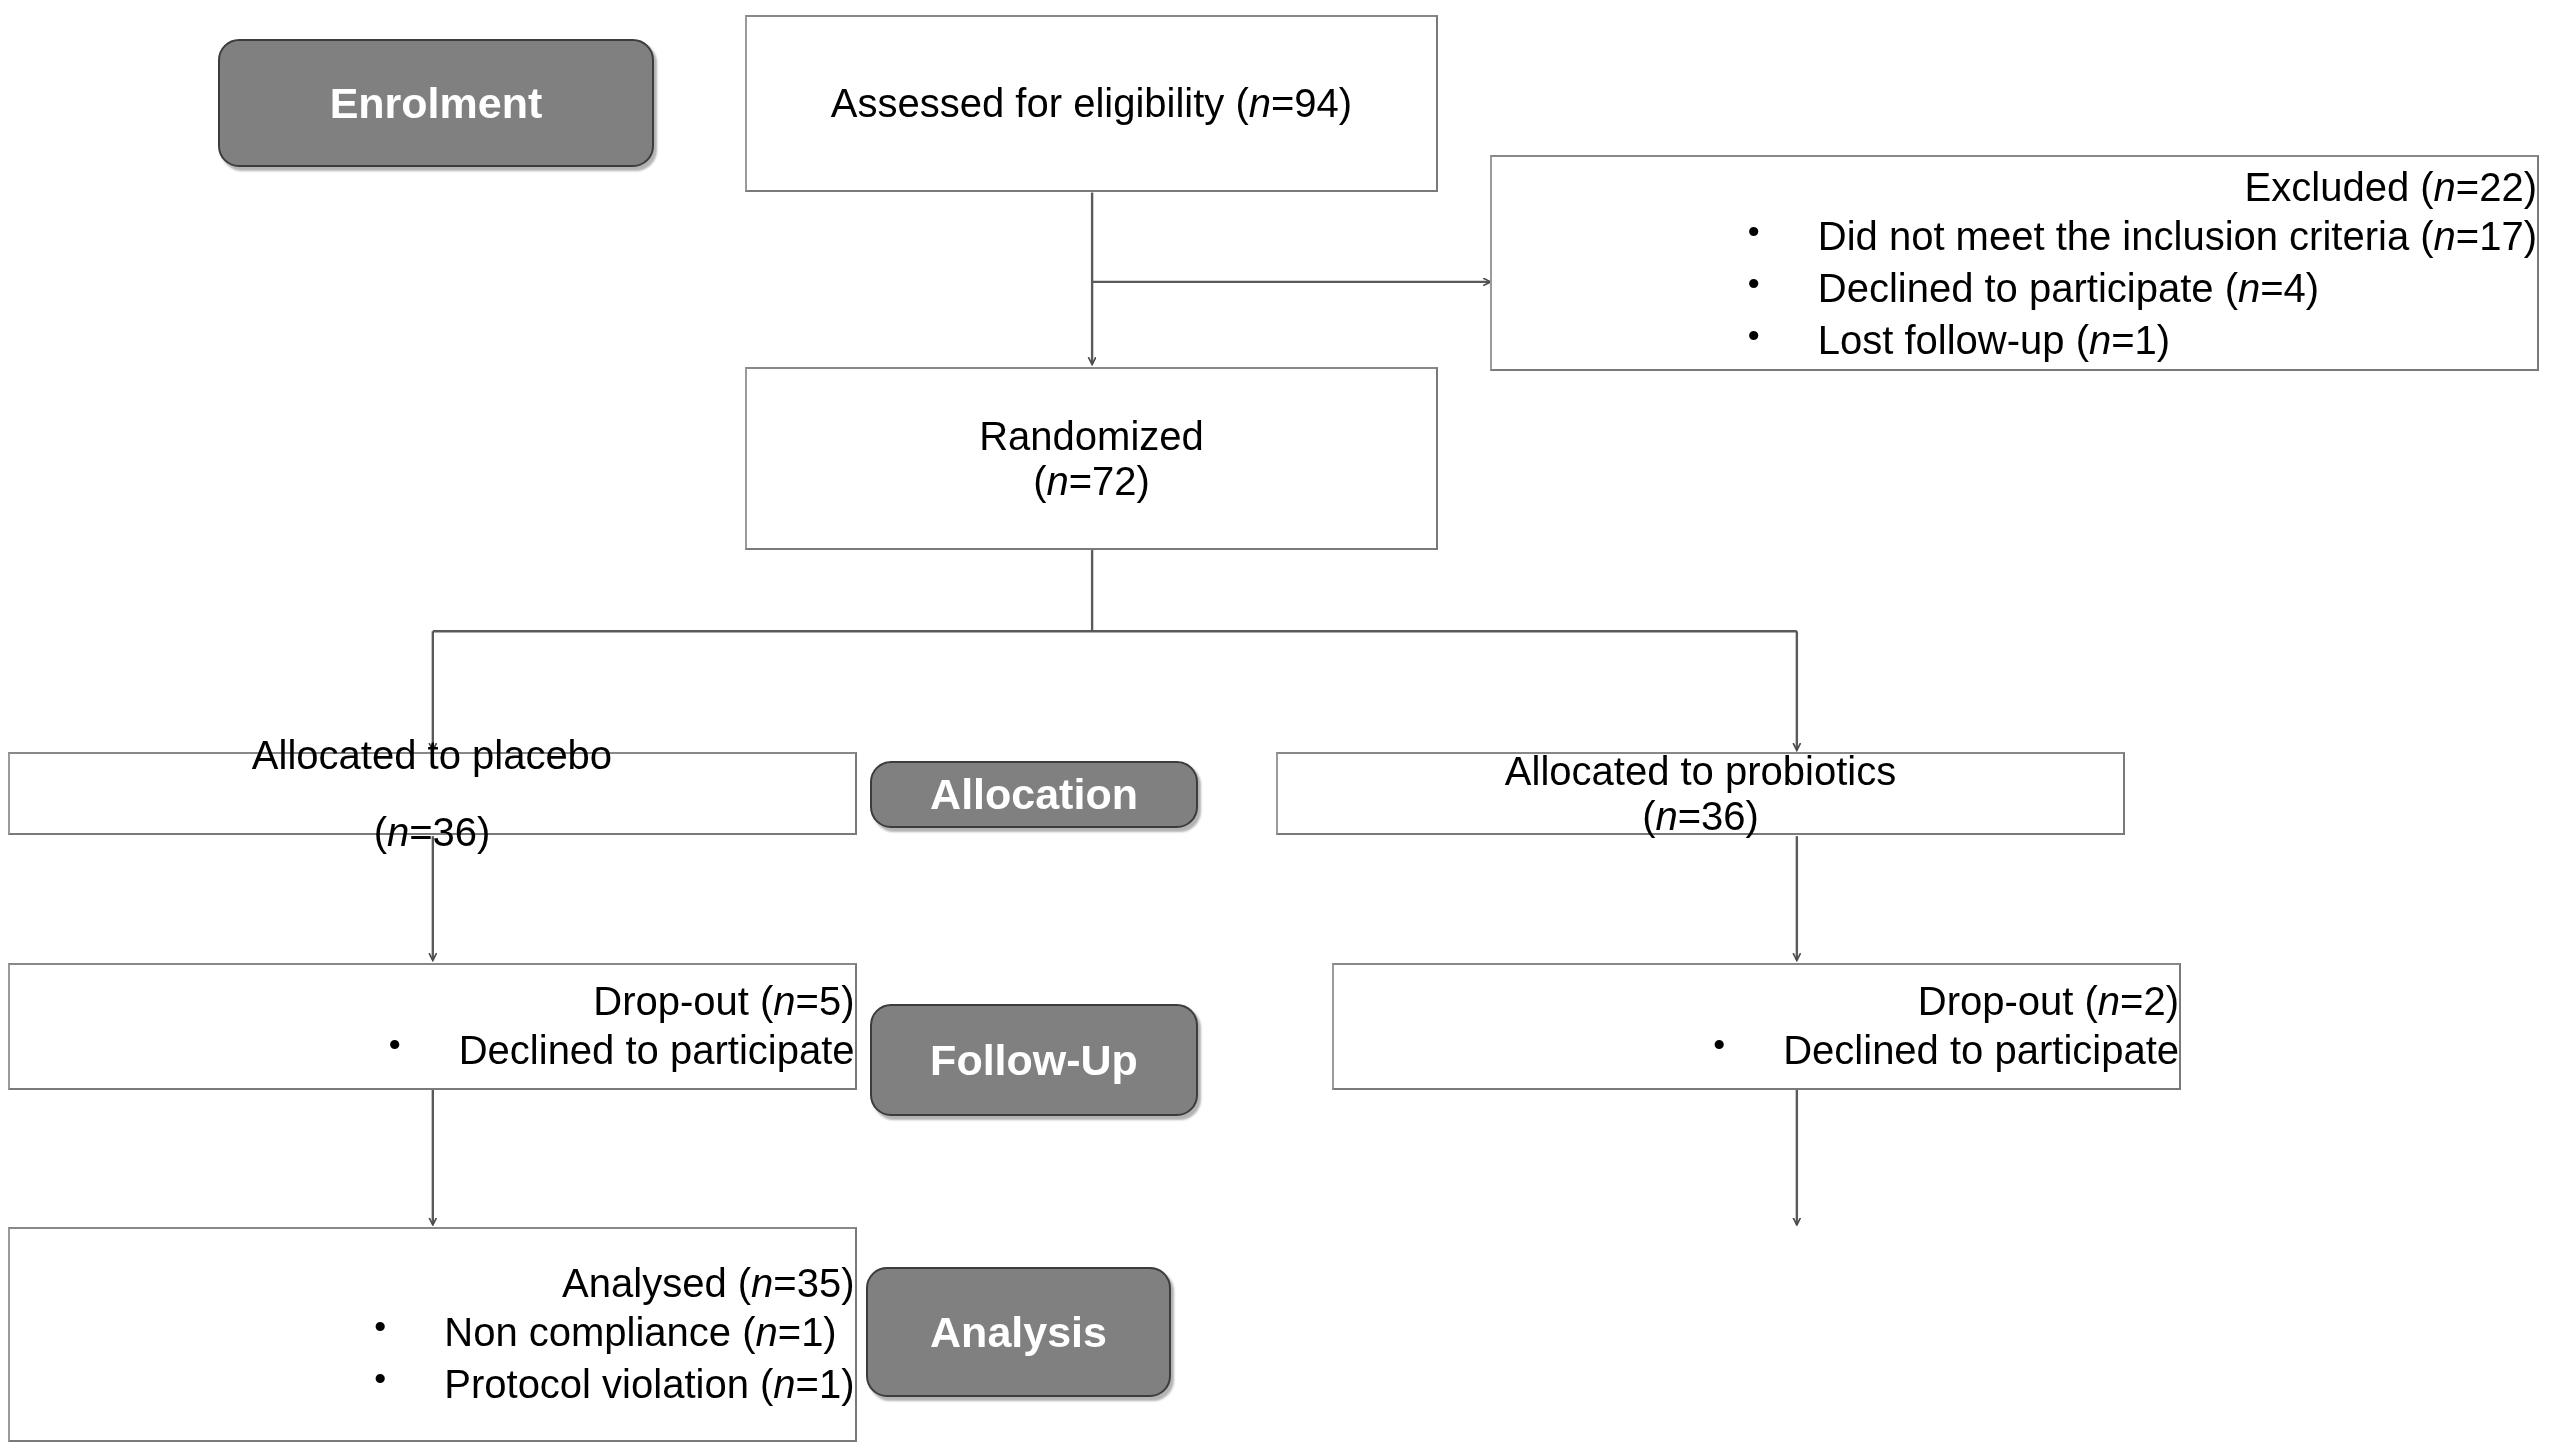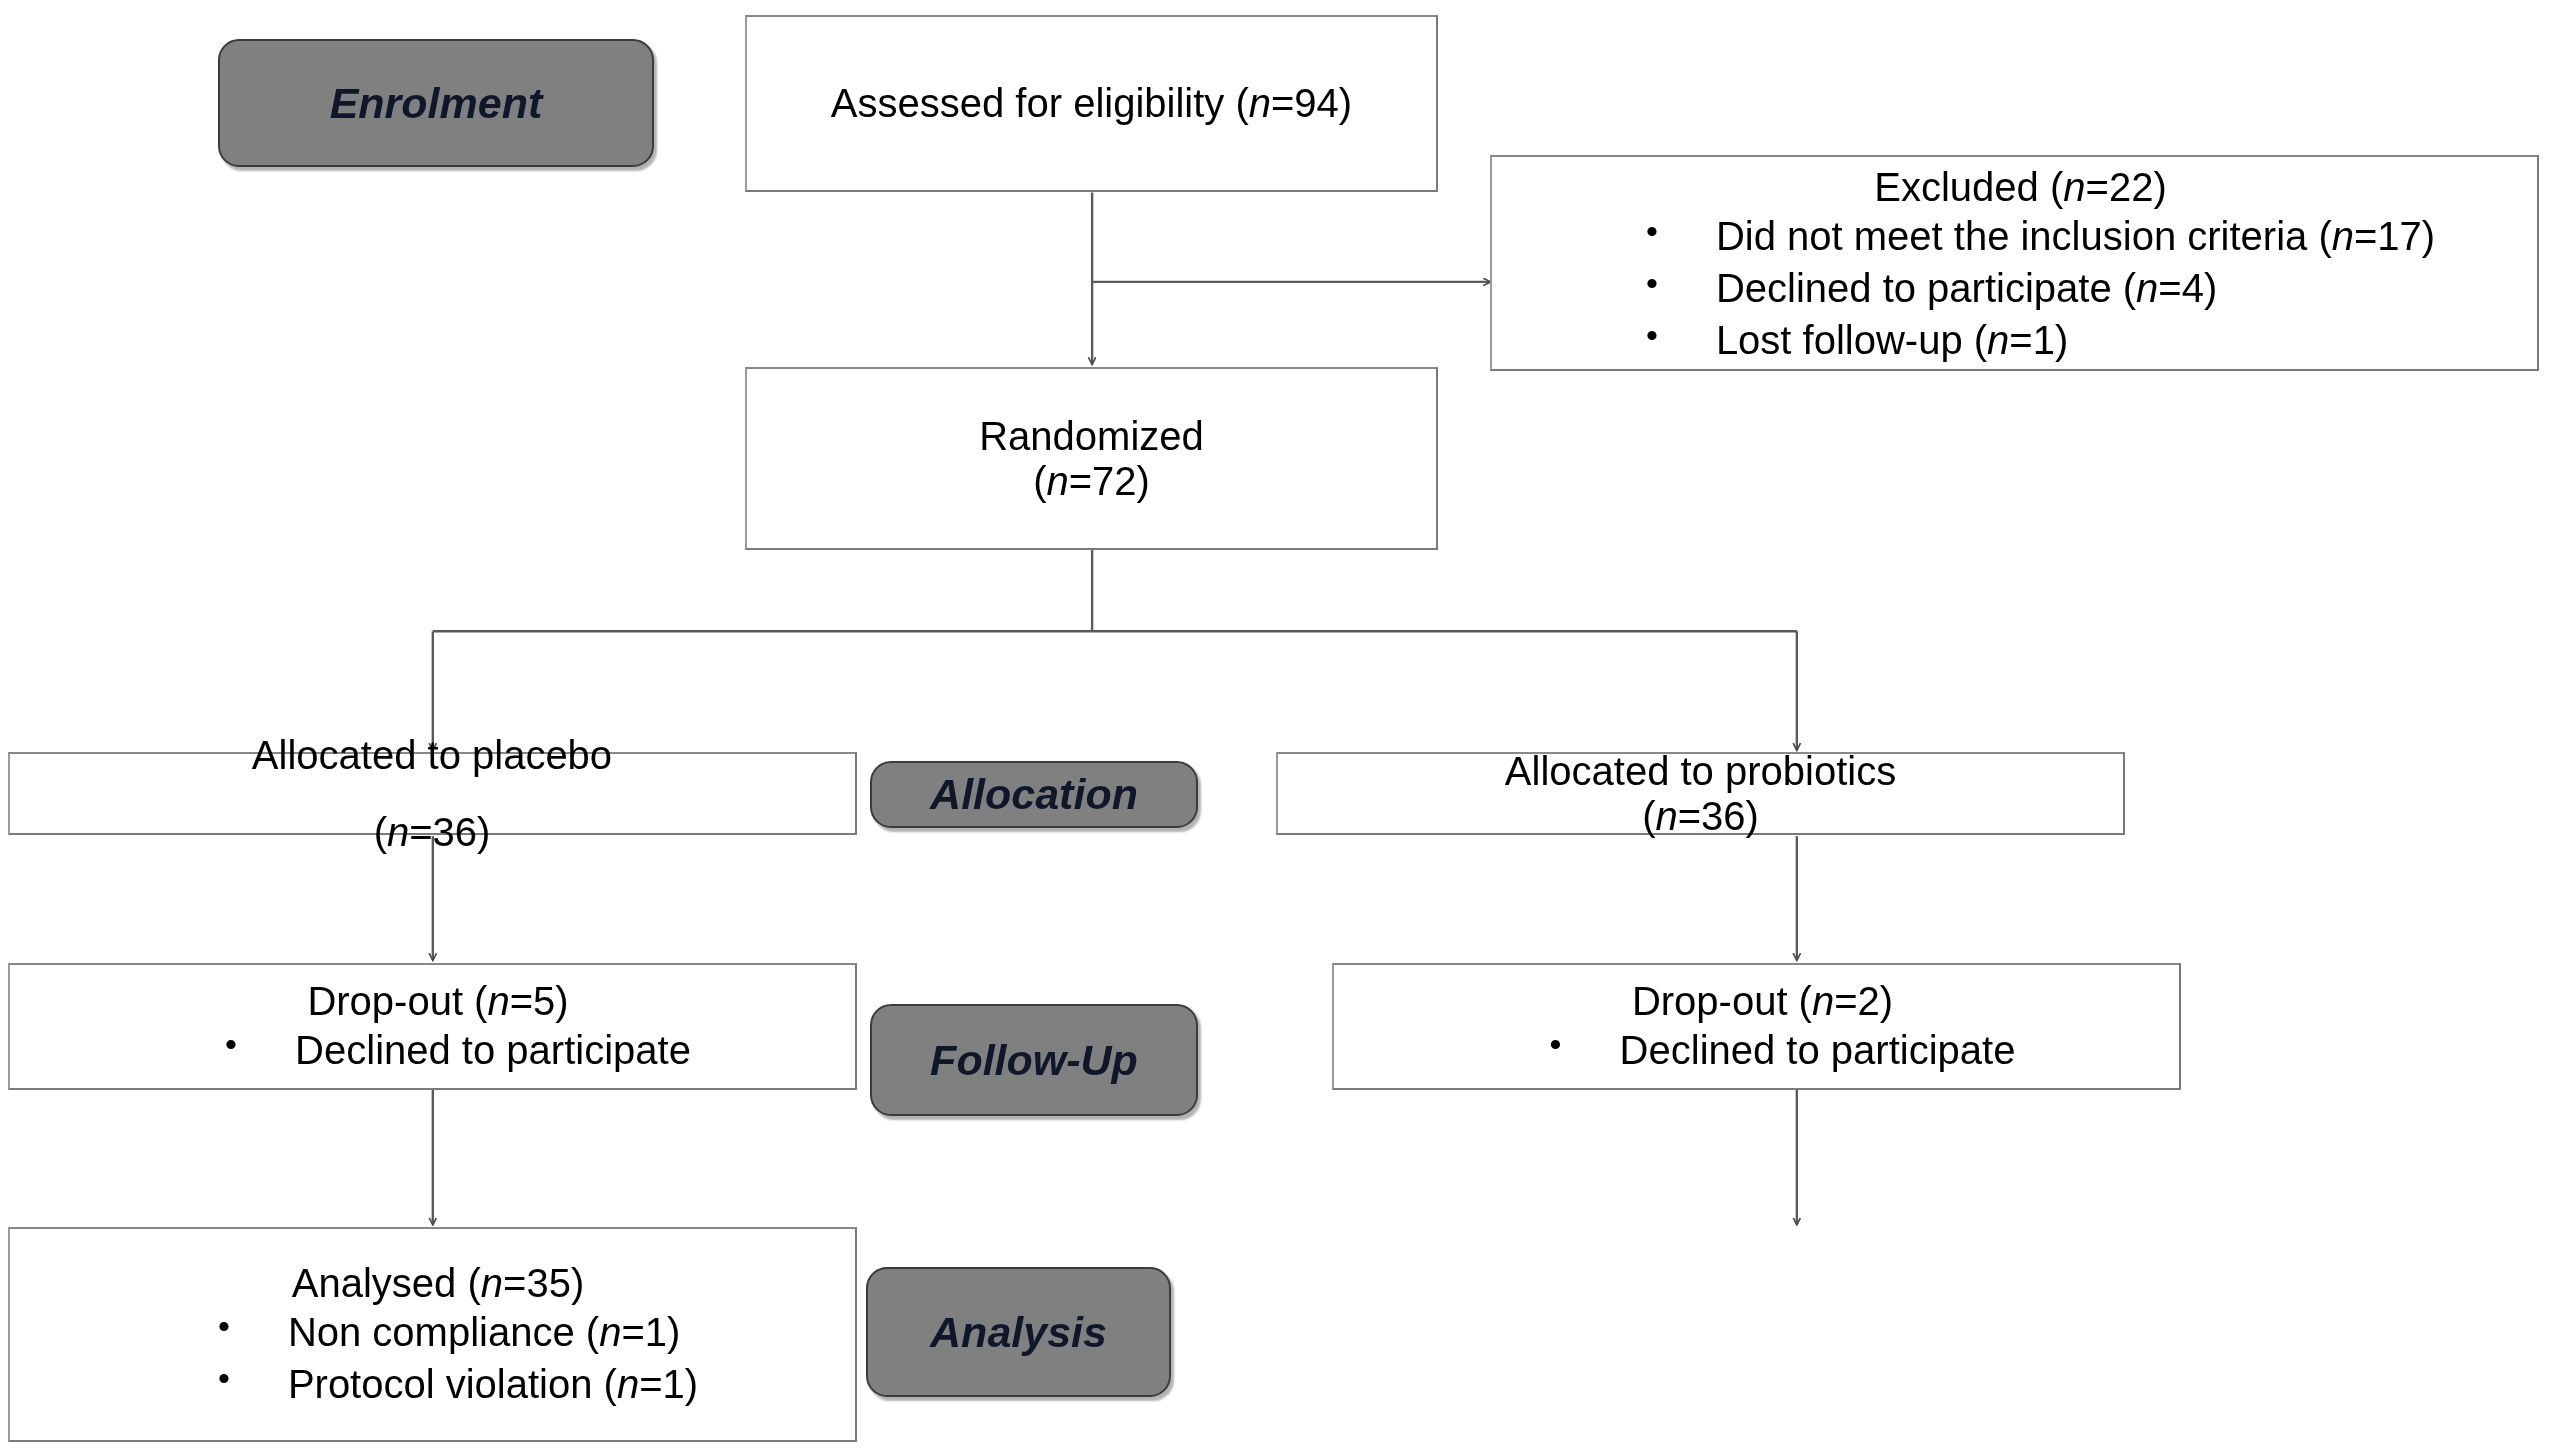--- a/index.html
+++ b/index.html
@@ -29,35 +29,34 @@
   .stage-badge {
     position: absolute;
     box-sizing: border-box;
     background: #808080;
     border: 2.2px solid #3c3c3c;
     border-radius: 21px;
     display: flex;
     align-items: center;
     justify-content: center;
     font-weight: bold;
-    color: #0f172a;
+    color: #ffffff;
     box-shadow: 3px 3.7px 2.2px rgba(0,0,0,0.30);
-    font-style: italic;
   }
   .box-centered {
     display: flex;
     flex-direction: column;
     align-items: center;
     justify-content: center;
     text-align: center;
   }
   .box-left {
     display: flex;
     flex-direction: column;
-    align-items: center;
+    align-items: flex-end;
     justify-content: center;
   }
   .line1, .line2 {
     display: block;
     white-space: nowrap;
   }
   .txt {
     font-size: 40px;
     line-height: 1.12;
     white-space: nowrap;

